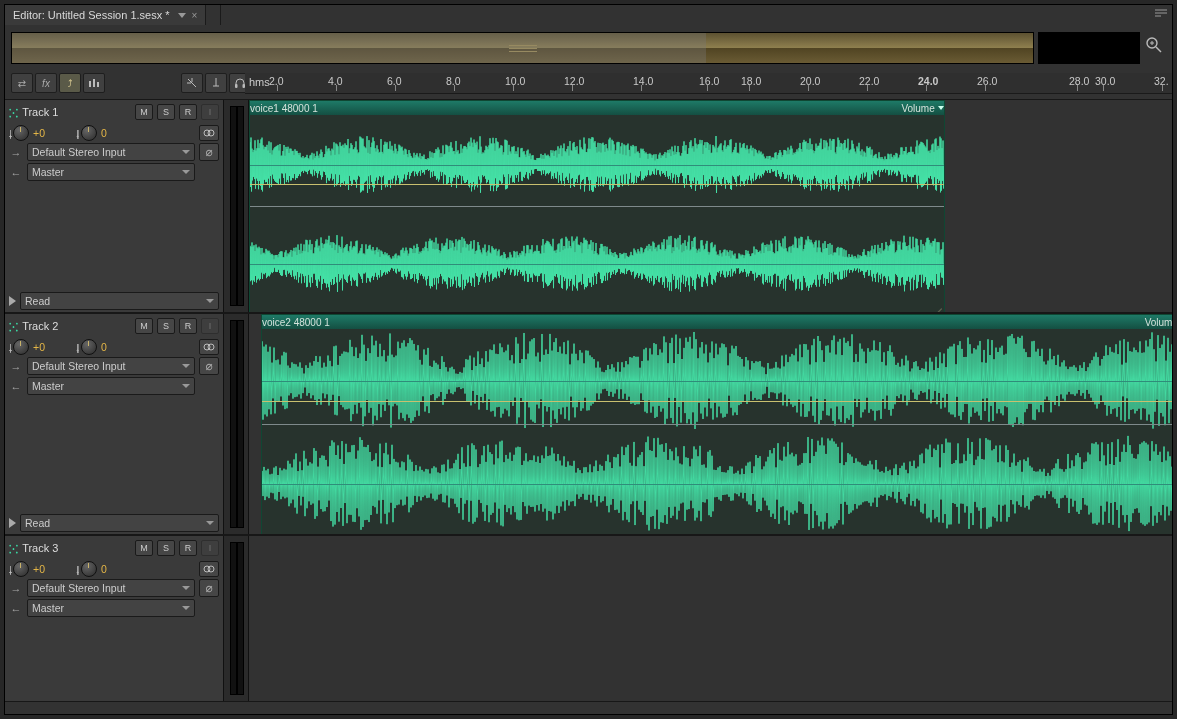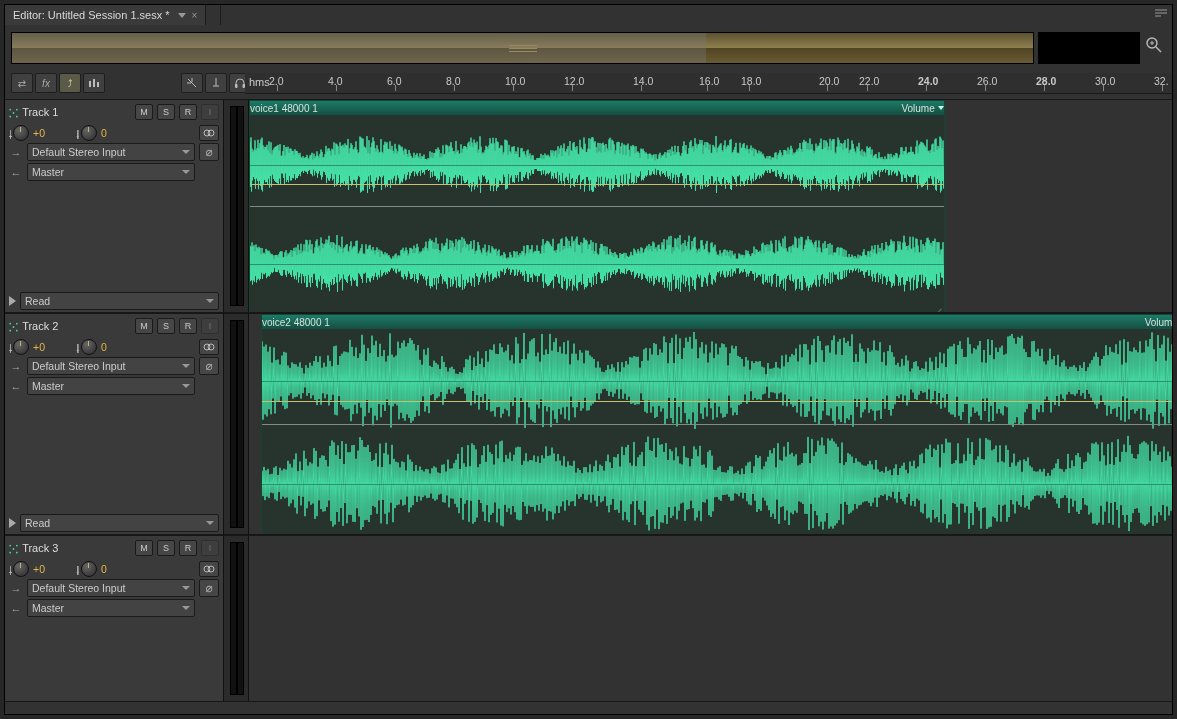--- a/index.html
+++ b/index.html
@@ -169,25 +169,25 @@
       <span class="hms">hms</span>
     <div class="tick" style="left: 32px;"><span>2.0</span></div>
         <div class="tick" style="left: 91px;"><span>4.0</span></div>
         <div class="tick" style="left: 150px;"><span>6.0</span></div>
         <div class="tick" style="left: 209px;"><span>8.0</span></div>
         <div class="tick" style="left: 268px;"><span>10.0</span></div>
         <div class="tick" style="left: 327px;"><span>12.0</span></div>
         <div class="tick" style="left: 396px;"><span>14.0</span></div>
         <div class="tick" style="left: 445px; margin-left: 17px;"><span>16.0</span></div>
         <div class="tick" style="left: 504px;"><span>18.0</span></div>
-        <div class="tick" style="left: 582px;"><span>20.0</span></div>
+        <div class="tick" style="left: 563px;"><span>20.0</span></div>
         <div class="tick" style="left: 622px;"><span>22.0</span></div>
         <div class="tick" style="left: 681px; font-weight: bold;"><span>24.0</span></div>
         <div class="tick" style="left: 740px;"><span>26.0</span></div>
-        <div class="tick" style="left: 799px; font-weight: bold;"><span>28.0</span></div>
+        <div class="tick" style="left: 832px;"><span>28.0</span></div>
         <div class="tick" style="left: 858px;"><span>30.0</span></div>
         <div class="tick" style="left: 917px;"><span>32.</span></div>
       </div>
   </div>
 
   <div class="tracks" id="tracks">
       <div class="track-row track1" style="height: 212px;">
         <div class="th">
           <div class="th-line1">
             <span class="wave-ic">⁙</span>

